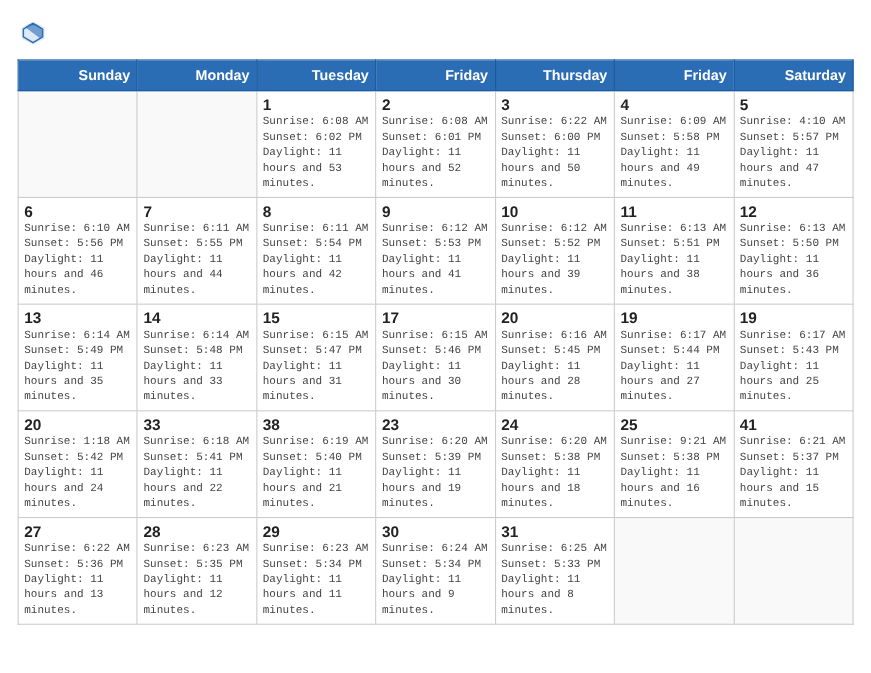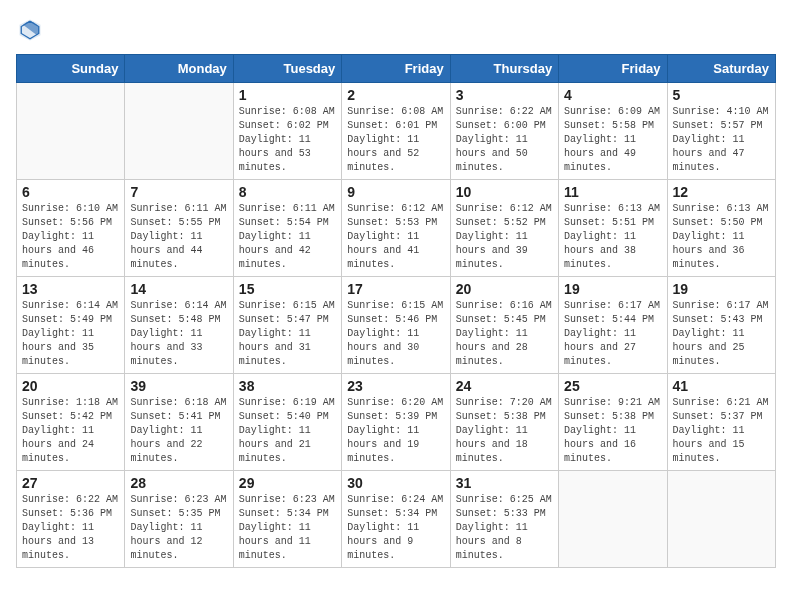--- a/index.html
+++ b/index.html
@@ -250,40 +250,40 @@
         </td>
       </tr>
       <tr>
         <td>
           <span class="day-num">20</span>
           <div class="day-info">Sunrise: 1:18 AM
 Sunset: 5:42 PM
 Daylight: 11 hours and 24 minutes.</div>
         </td>
         <td>
-          <span class="day-num">39</span>
+          <span class="day-num">33</span>
           <div class="day-info">Sunrise: 6:18 AM
 Sunset: 5:41 PM
 Daylight: 11 hours and 22 minutes.</div>
         </td>
         <td>
           <span class="day-num">38</span>
           <div class="day-info">Sunrise: 6:19 AM
 Sunset: 5:40 PM
 Daylight: 11 hours and 21 minutes.</div>
         </td>
         <td>
           <span class="day-num">23</span>
           <div class="day-info">Sunrise: 6:20 AM
 Sunset: 5:39 PM
 Daylight: 11 hours and 19 minutes.</div>
         </td>
         <td>
           <span class="day-num">24</span>
-          <div class="day-info">Sunrise: 7:20 AM
+          <div class="day-info">Sunrise: 6:20 AM
 Sunset: 5:38 PM
 Daylight: 11 hours and 18 minutes.</div>
         </td>
         <td>
           <span class="day-num">25</span>
           <div class="day-info">Sunrise: 9:21 AM
 Sunset: 5:38 PM
 Daylight: 11 hours and 16 minutes.</div>
         </td>
         <td>

